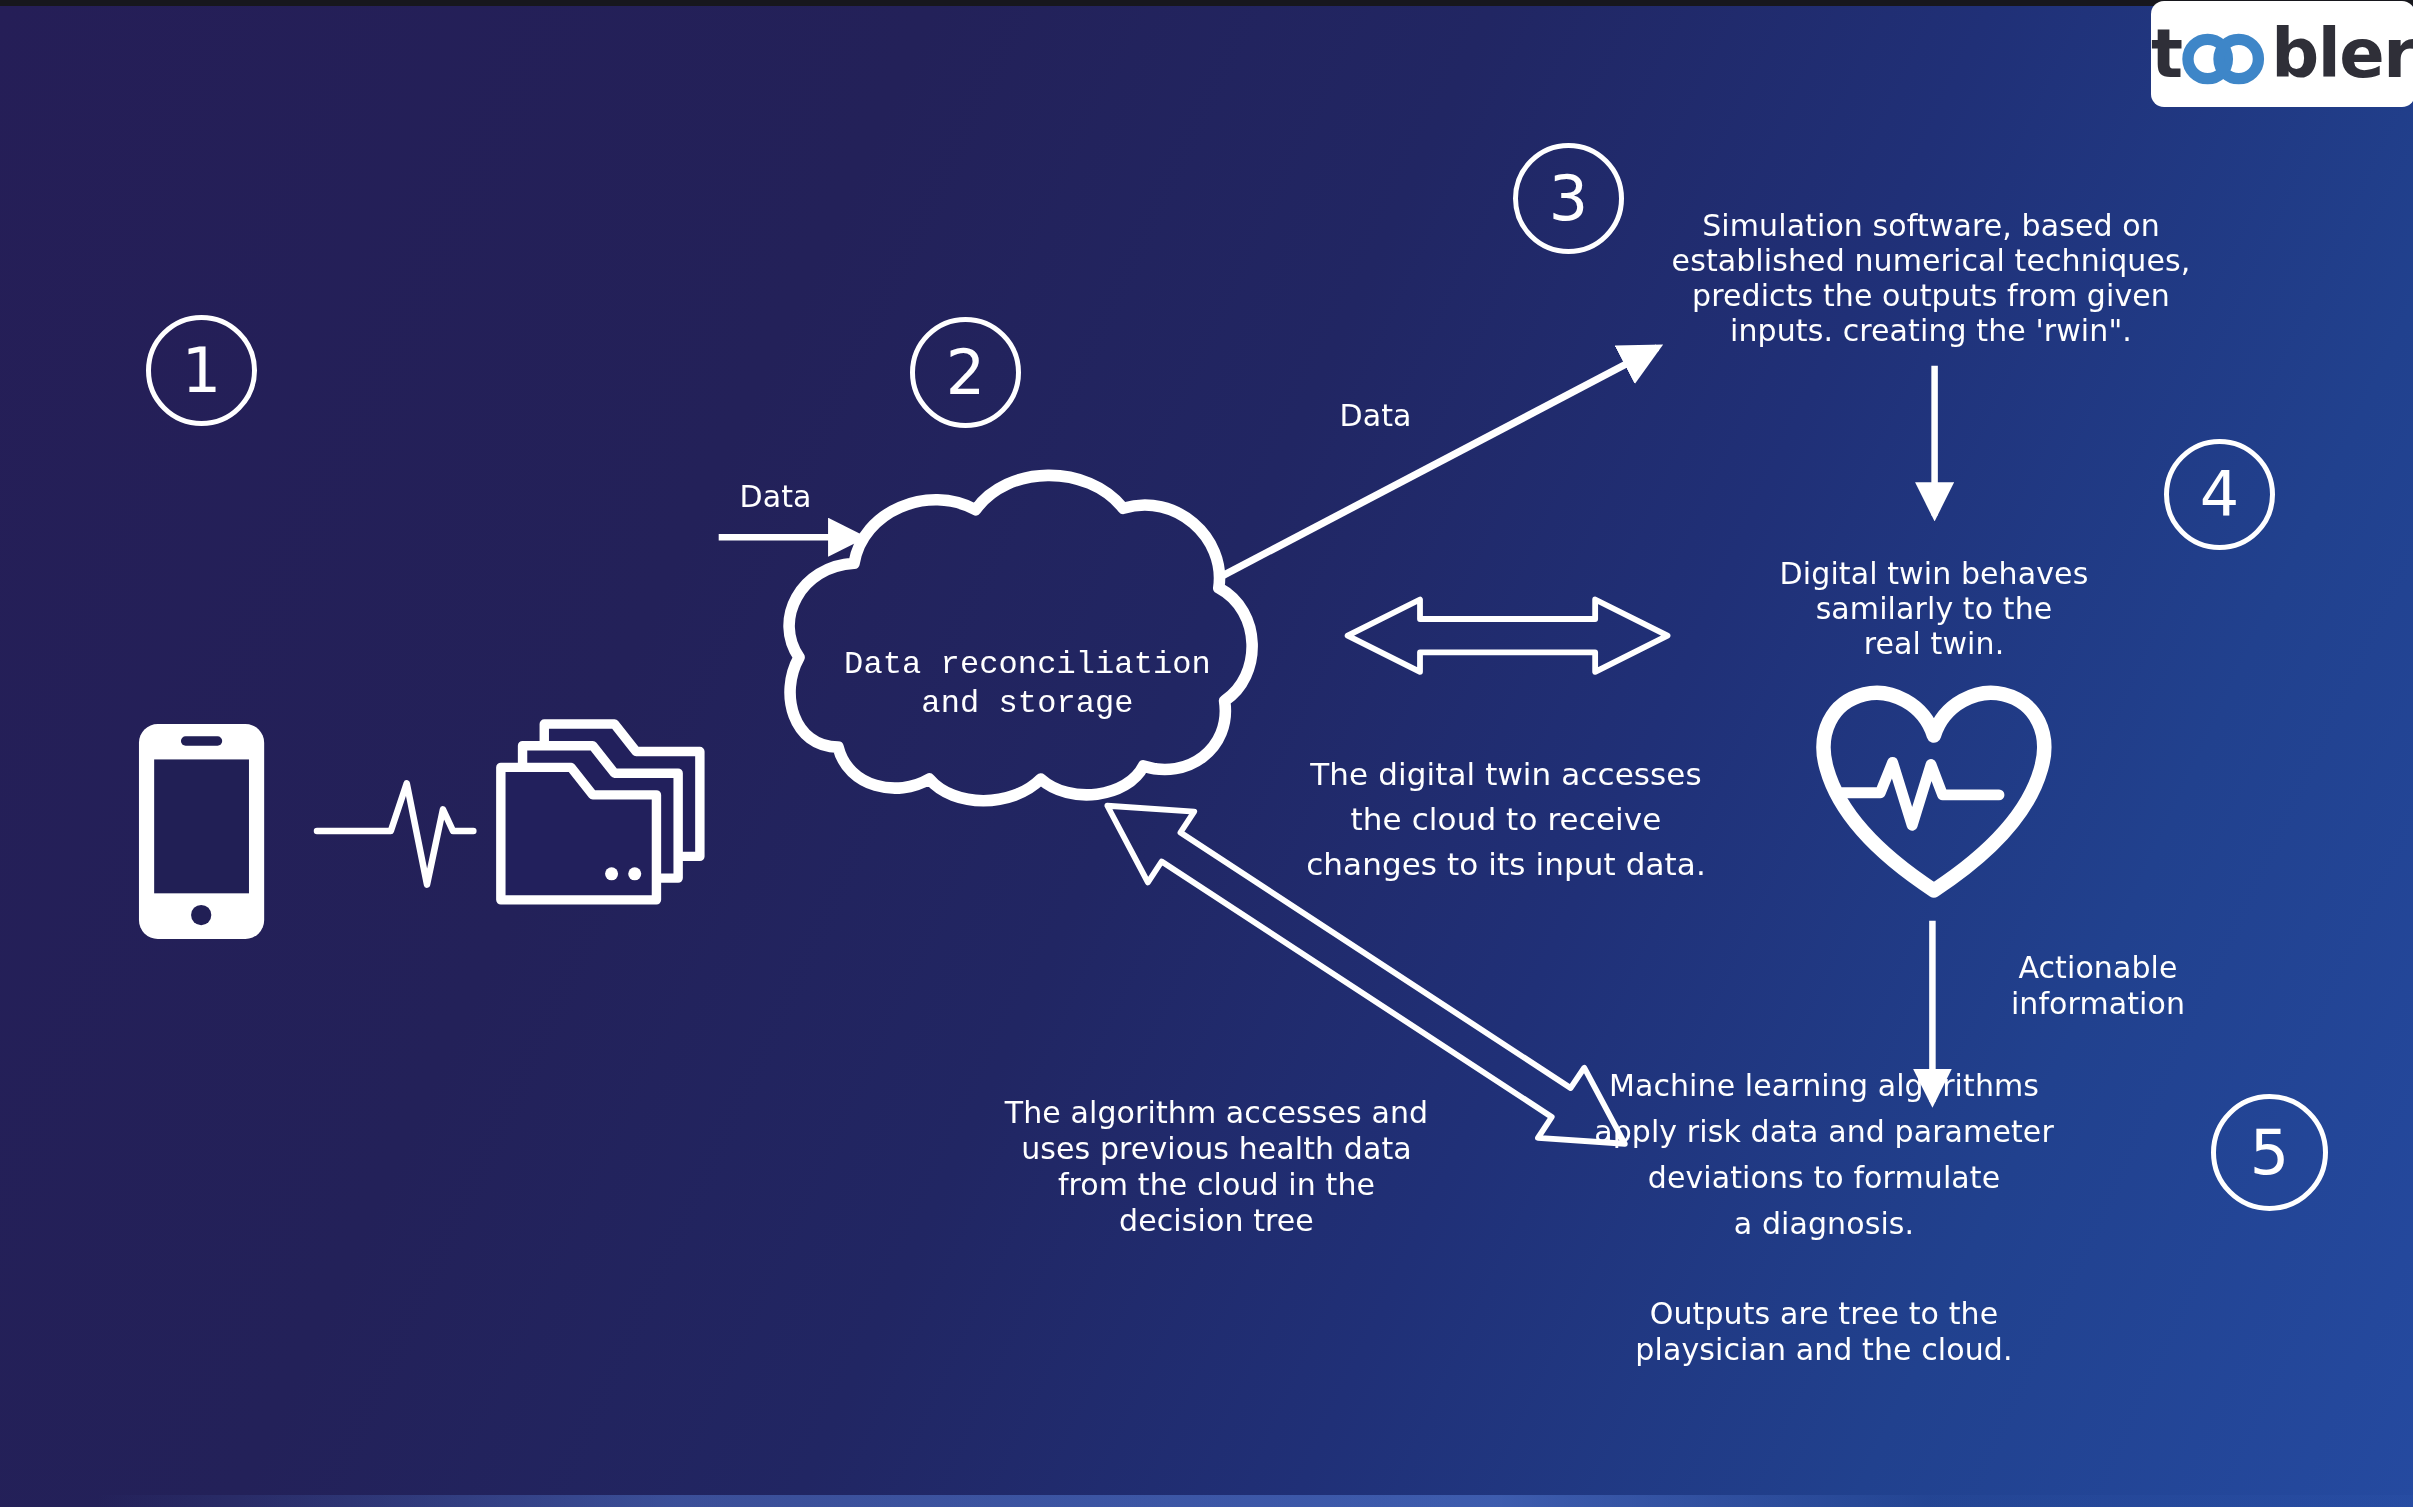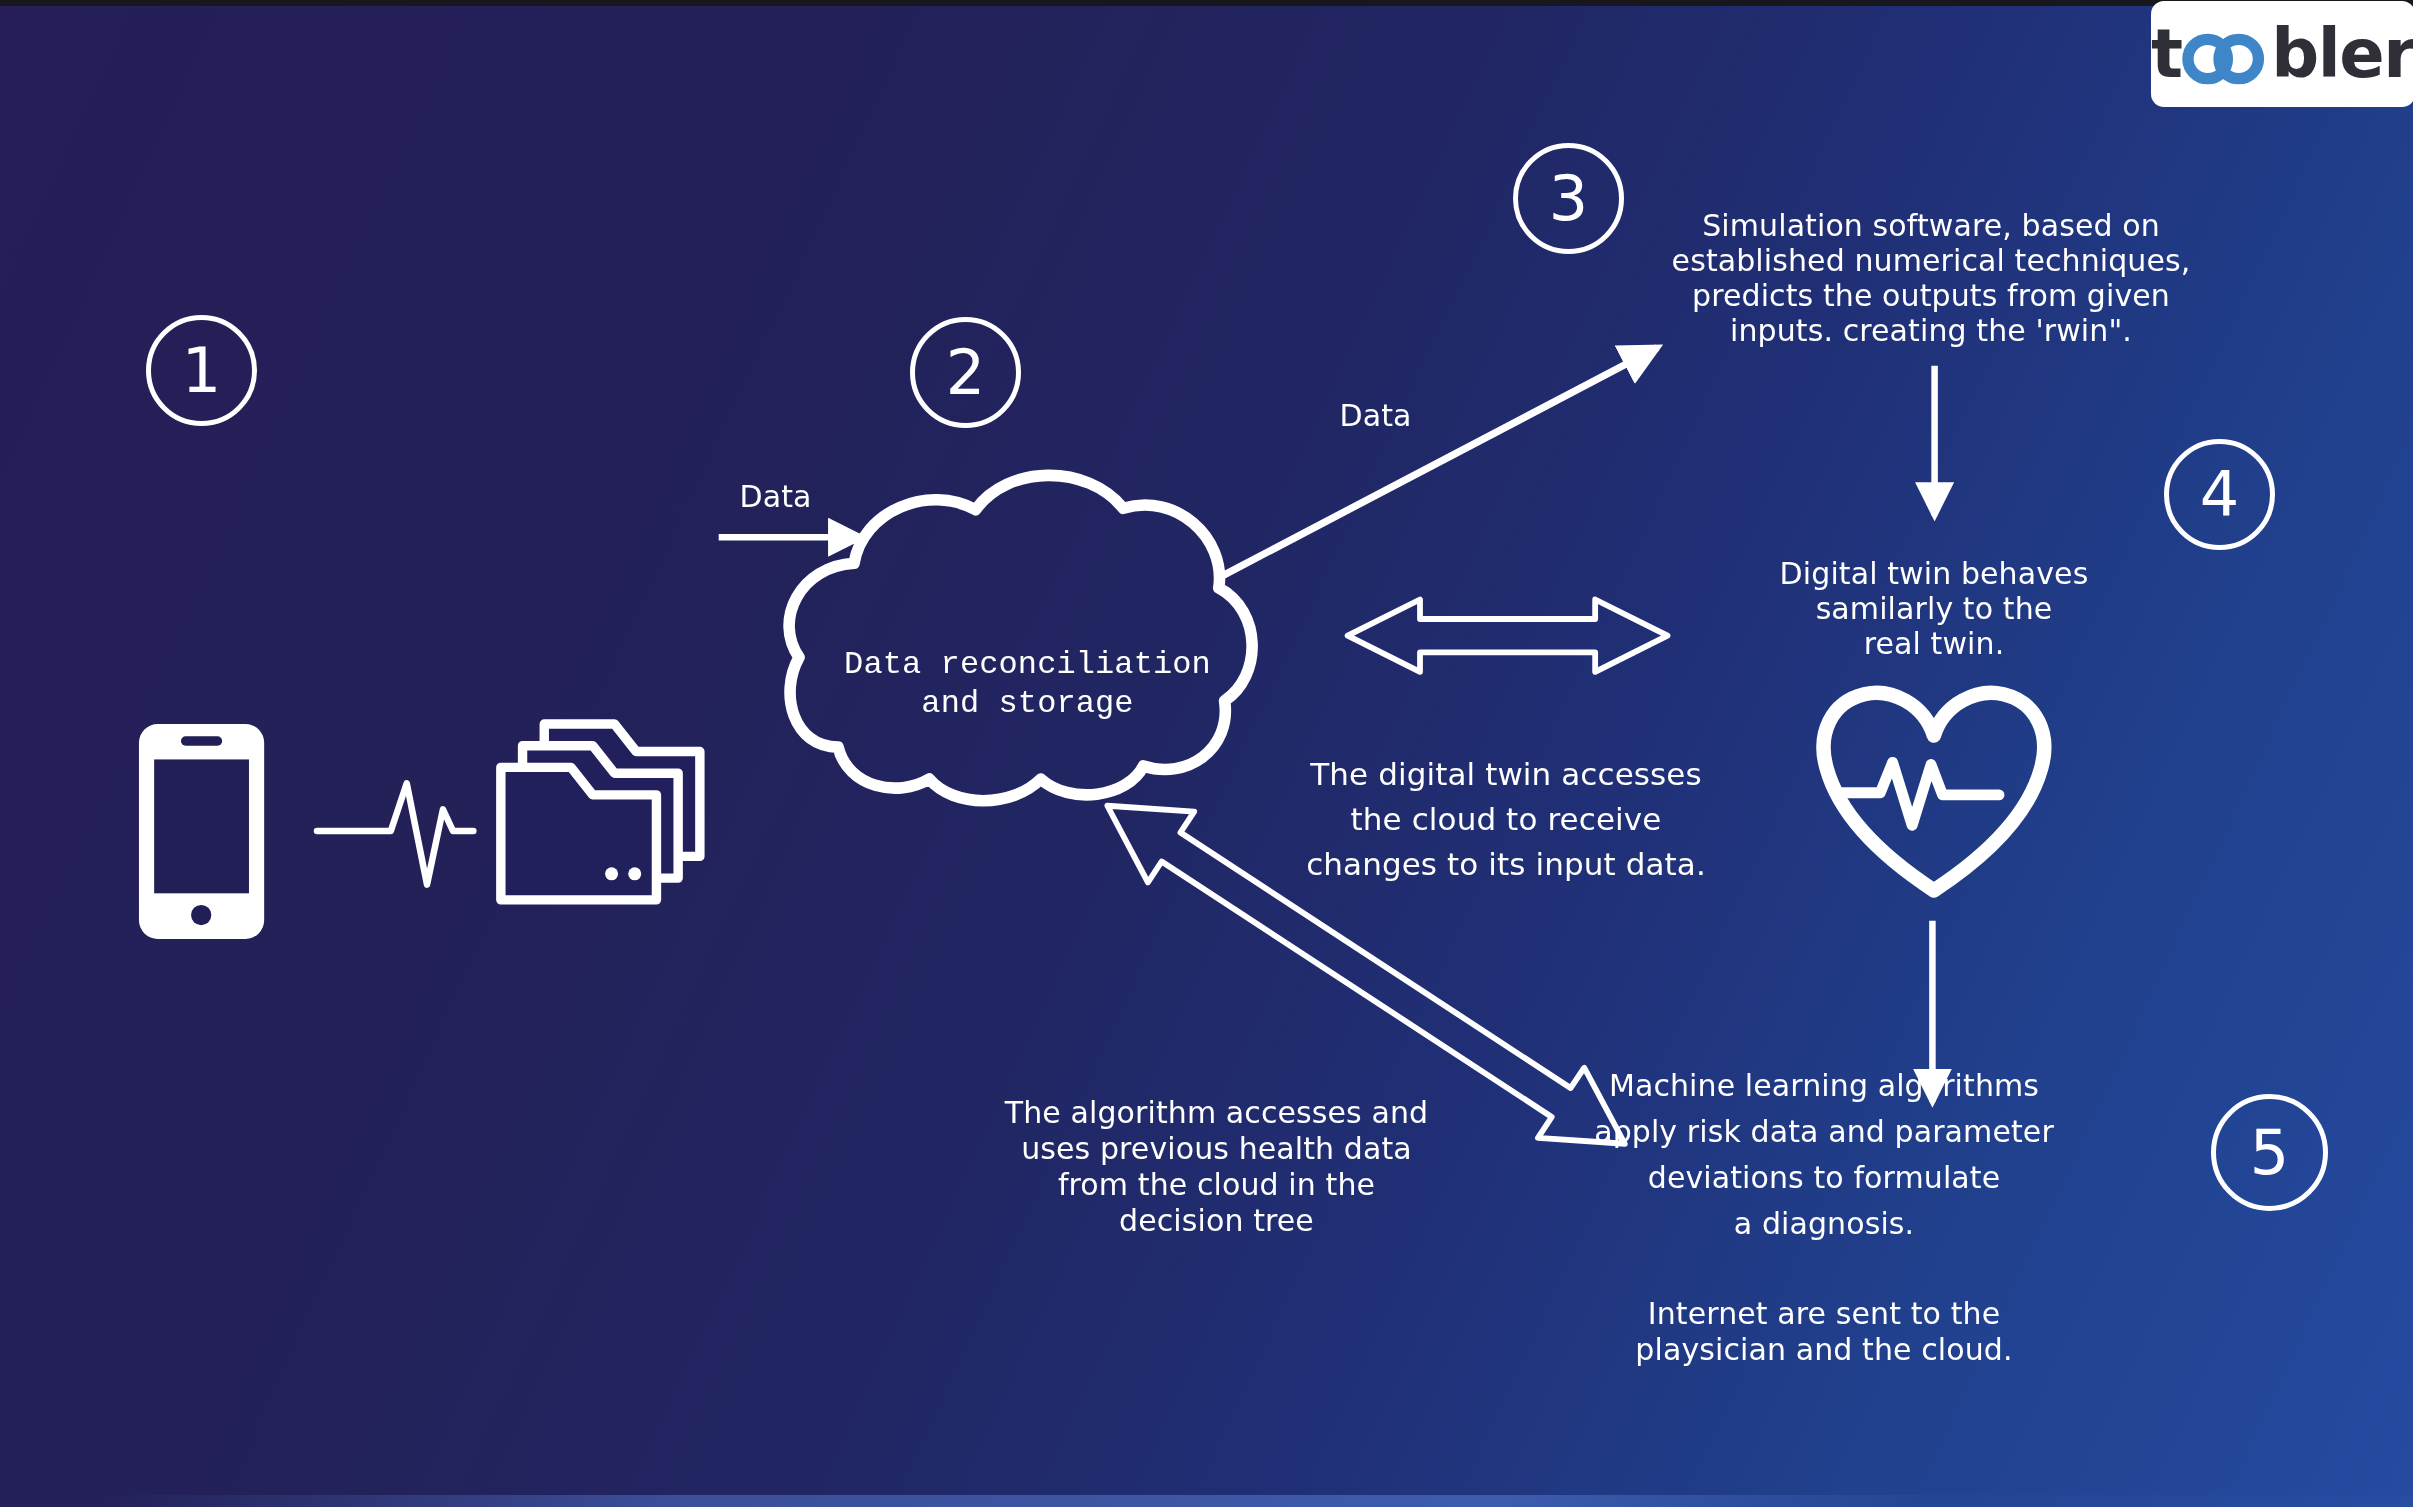--- a/index.html
+++ b/index.html
@@ -107,36 +107,38 @@
 
   <div class="txt" style="left:1753px;top:556px;width:362px">Digital twin behaves
 samilarly to the
 real twin.</div>
 
   <div class="txt" style="left:1585px;top:1063px;width:478px;line-height:46px">Machine learning algorithms
 apply risk data and parameter
 deviations to formulate
 a diagnosis.</div>
 
-  <div class="txt" style="left:1585px;top:1296px;width:478px;line-height:36px">Internet are sent to the
+  <div class="txt" style="left:1585px;top:1296px;width:478px;line-height:36px">Outputs are tree to the
 playsician and the cloud.</div>
 
   <div class="txt" style="left:725px;top:479px;width:101px">Data</div>
 
   <div class="txt" style="left:1325px;top:398px;width:101px">Data</div>
 
   <div class="txt" style="left:985px;top:1095px;width:463px;line-height:36px">The algorithm accesses and
 uses previous health data
 from the cloud in the
 decision tree</div>
 
   <div class="txt twintxt" style="left:1289px;top:752px;width:434px">The digital twin accesses
 the cloud to receive
 changes to its input data.</div>
 
+  <div class="txt" style="left:1946px;top:950px;width:304px;line-height:36px">Actionable
+information</div>
 
   <div class="logo">
     <span class="lg-t">t</span>
     <svg class="lg-rings" width="109" height="72" viewBox="0 0 150 100">
       <circle cx="43" cy="50" r="33" fill="none" stroke="#3e86c8" stroke-width="19"></circle>
       <circle cx="95" cy="50" r="33" fill="none" stroke="#3e86c8" stroke-width="19"></circle>
       <path d="M 69 24 A 33 33 0 0 0 69 76" fill="none" stroke="#3e86c8" stroke-width="19" opacity="0"></path>
     </svg>
     <span class="lg-b">bler</span>
   </div>

